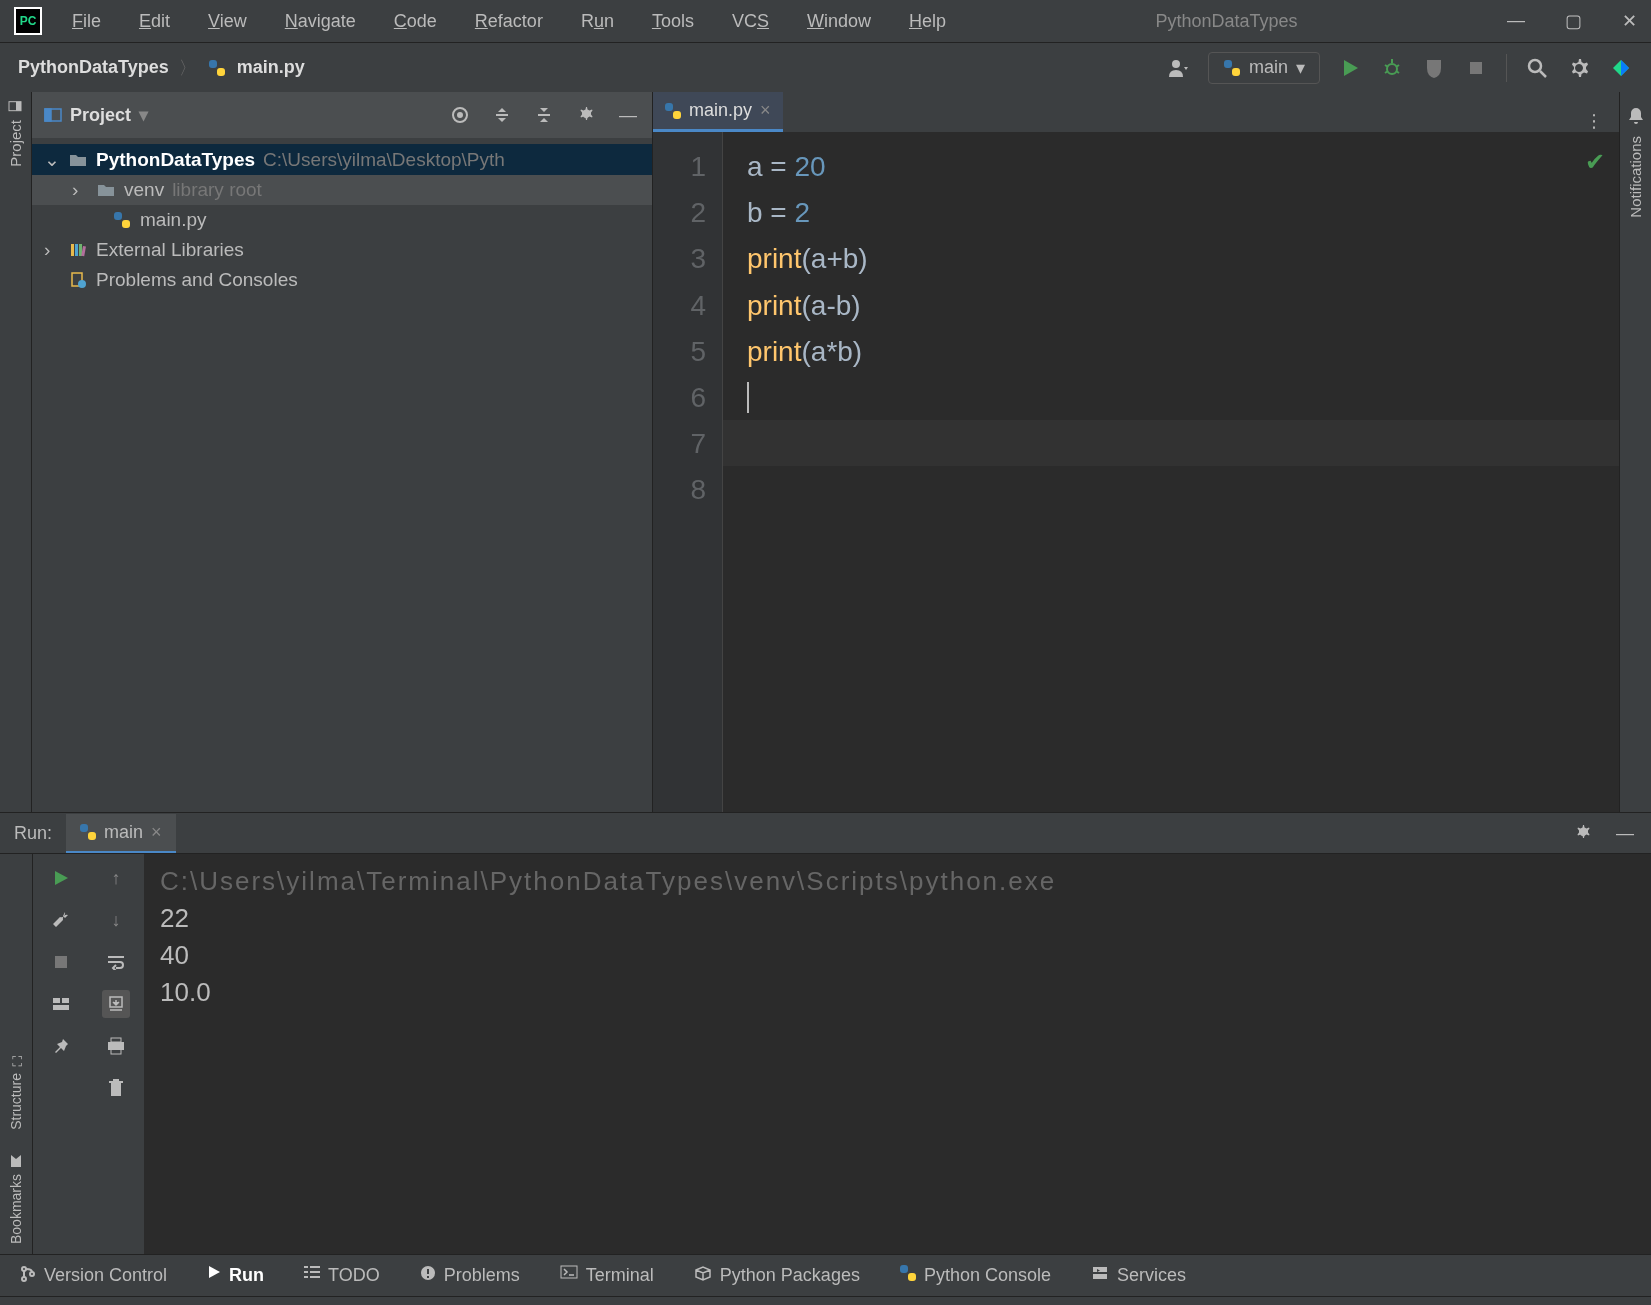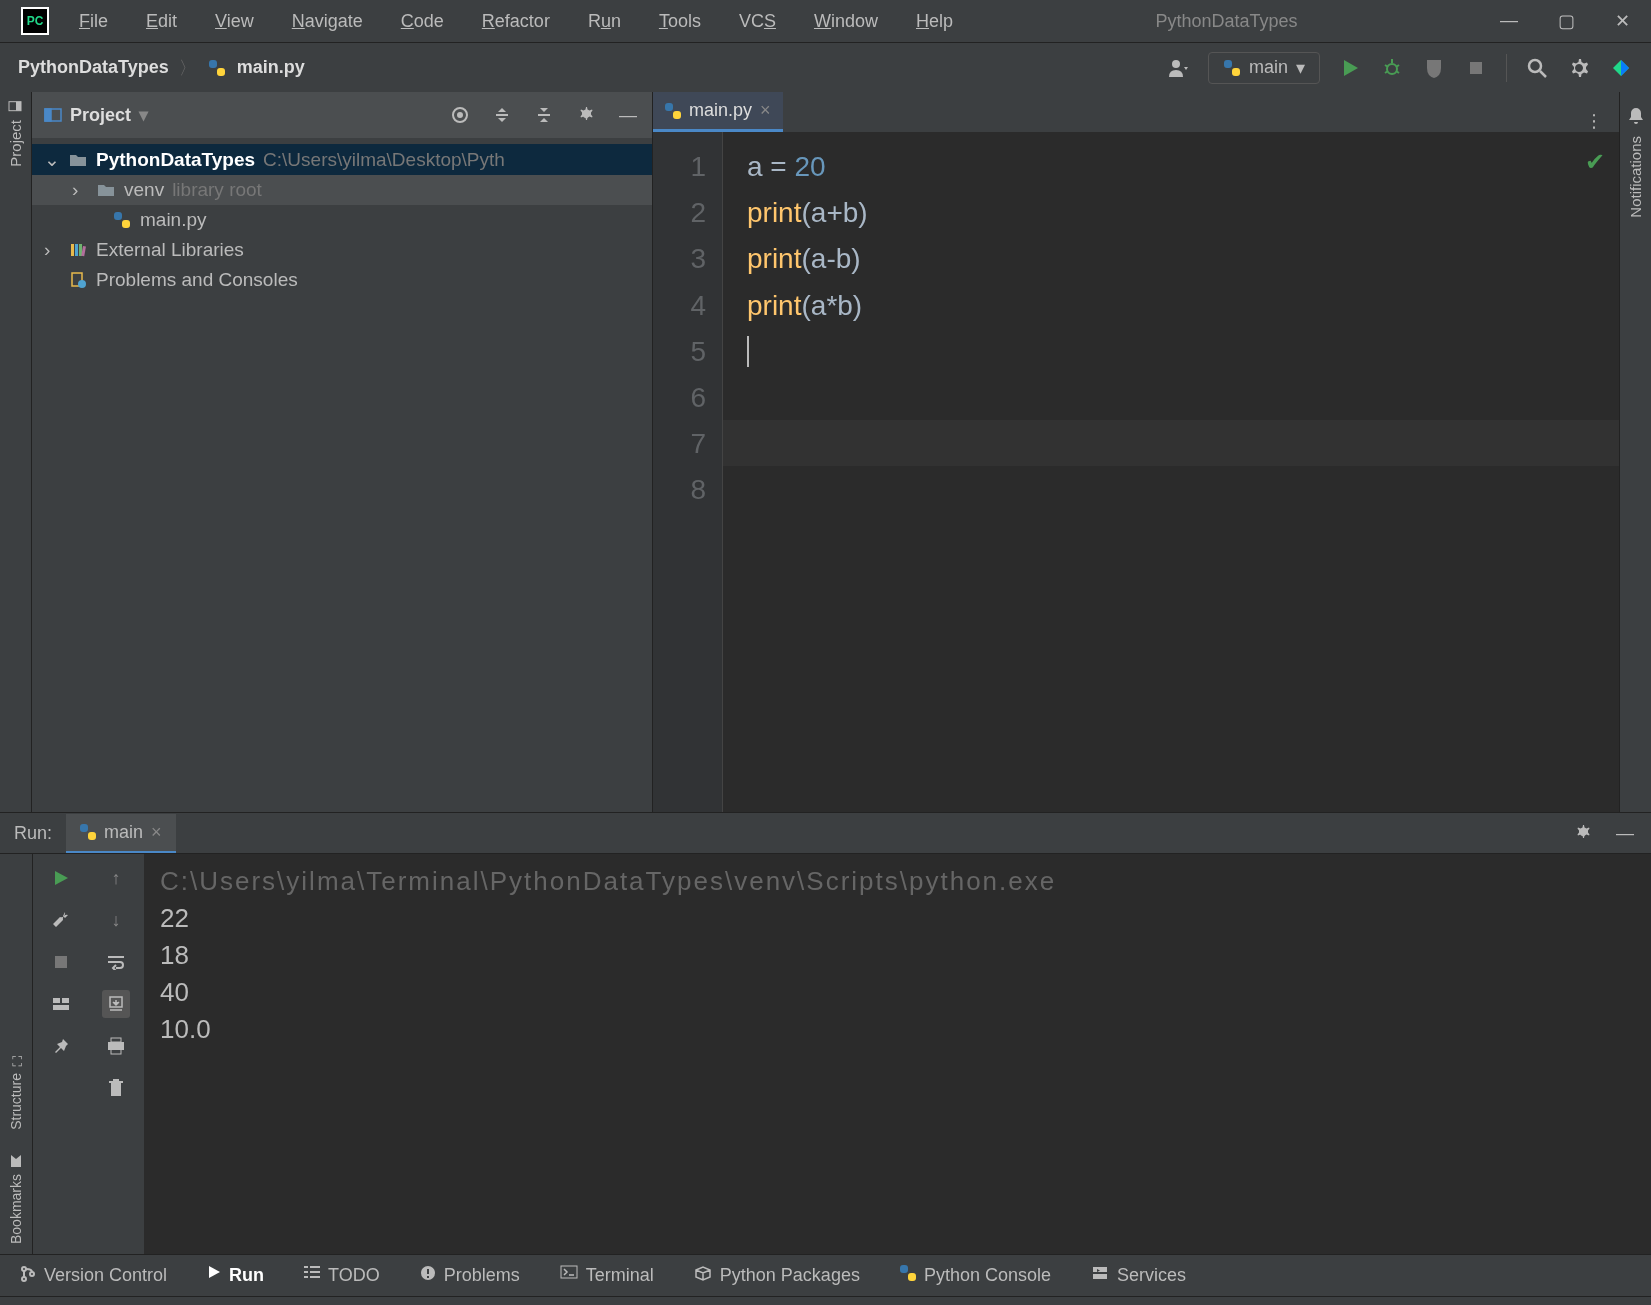--- a/index.html
+++ b/index.html
@@ -1,17 +1,17 @@
 <!DOCTYPE html>
 <html><head>
 <meta charset="utf-8">
 <style>
 * { box-sizing: border-box; margin: 0; padding: 0; font-family: "Segoe UI", sans-serif; }
 body { background: #2b2b2b; color: #bbb; width: 1651px; height: 1305px; overflow: hidden; font-size: 18px; }
-.titlebar { height: 42px; background: #3c3f41; display: flex; align-items: center; padding: 0 21px; }
+.titlebar { height: 42px; background: #3c3f41; display: flex; align-items: center; padding: 0 14px; }
 .logo { width: 28px; height: 28px; background: #000; border: 2px solid #fff; display: flex; align-items: center; justify-content: center; color: #21d789; font-size: 12px; font-weight: bold; margin-right: 30px; }
 .menu { display: flex; gap: 38px; }
 .menu-item { color: #bbb; cursor: pointer; }
 .menu-item u { text-decoration: underline; }
 .title-center { flex: 1; text-align: center; color: #888; }
 .win-controls { display: flex; gap: 40px; margin-left: auto; color: #bbb; }
 .win-btn { cursor: pointer; }
 .navbar { height: 50px; background: #3c3f41; display: flex; align-items: center; padding: 0 18px; border-top: 1px solid #222; }
 .breadcrumb { display: flex; align-items: center; gap: 10px; font-weight: 600; color: #ddd; }
 .breadcrumb .sep { color: #666; font-weight: normal; }
@@ -296,20 +296,21 @@
           <div>4</div>
           <div>5</div>
           <div>6</div>
           <div>7</div>
           <div>8</div>
         </div>
       <div class="code" id="code">
         <span class="check">✔</span>
       <div class="cursor-line" style="top: 288px;"></div>
           <div style="position: relative; z-index: 1;"><span class="var">a</span> <span class="op">=</span> <span class="num">20</span></div>
+          <div style="position: relative; z-index: 1;"><span class="var">b</span> <span class="op">=</span> <span class="num">2</span></div>
           <div style="position: relative; z-index: 1;"><span class="fn">print</span><span class="op">(</span><span class="var">a</span><span class="op">+</span><span class="var">b</span><span class="op">)</span></div>
           <div style="position: relative; z-index: 1;"><span class="fn">print</span><span class="op">(</span><span class="var">a</span><span class="op">-</span><span class="var">b</span><span class="op">)</span></div>
           <div style="position: relative; z-index: 1;"><span class="fn">print</span><span class="op">(</span><span class="var">a</span><span class="op">*</span><span class="var">b</span><span class="op">)</span></div>
           <div style="position: relative; z-index: 1;"><span style="border-left:2px solid #bbb">&nbsp;</span></div>
           <div style="position: relative; z-index: 1;">&nbsp;</div>
         </div>
     </div>
   </div>
 
   <div class="right-gutter">
@@ -411,21 +412,20 @@
         <svg width="16" height="18" viewBox="0 0 16 18" fill="#bbb">
           <rect x="3" y="4" width="10" height="13"></rect>
           <rect x="1" y="2" width="14" height="2"></rect>
           <rect x="5" y="0" width="6" height="2"></rect>
         </svg>
       </span>
   </div>
   <div class="console" id="console">
       <div class="path">C:\Users\yilma\Terminal\PythonDataTypes\venv\Scripts\python.exe</div>
       <div class="console-line">22</div>
-      <div class="console-line">18</div>
       <div class="console-line">40</div>
       <div class="console-line">10.0</div>
     </div>
 </div>
 
 <div class="bottom-bar">
   <div class="bottom-item">
     <svg width="16" height="18" viewBox="0 0 16 18" fill="none" stroke="#bbb" stroke-width="2">
         <circle cx="4" cy="4" r="2"></circle>
         <circle cx="4" cy="14" r="2"></circle>

